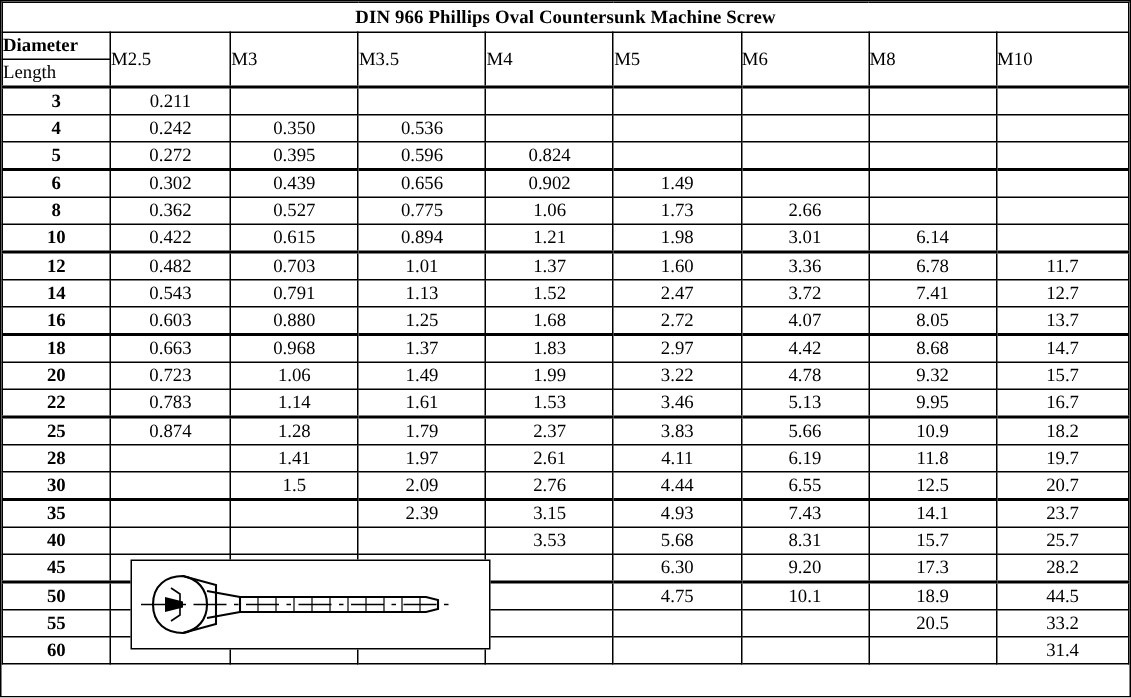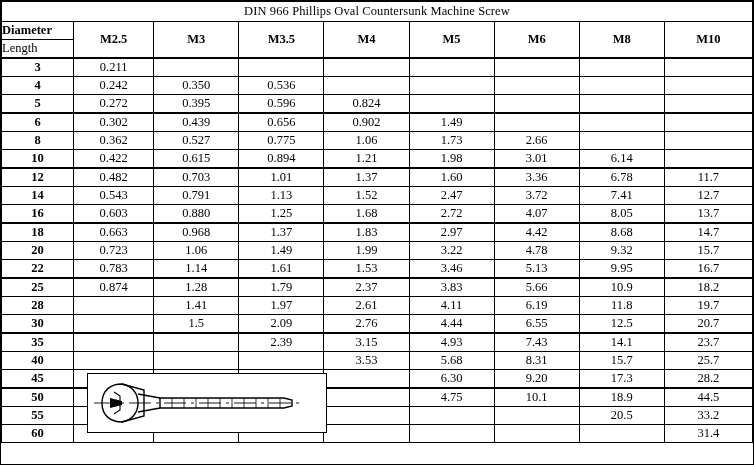--- a/index.html
+++ b/index.html
@@ -24,30 +24,30 @@
   }
   table.grid td, table.grid th {
     border: 1px solid #000;
     padding: 0;
     margin: 0;
     font-size: 12.5px;
     font-family: "Liberation Serif", serif;
   }
   .title-cell {
     text-align: center;
-    font-weight: normal;
+    font-weight: bold;
     font-size: 13.5px;
     height: 19px;
     line-height: 19px;
     background: #ffffff;
     letter-spacing: 0.1px;
   }
   .hdr-cell {
-    text-align: center;
-    font-weight: bold;
+    text-align: left;
+    font-weight: normal;
     font-size: 13.5px;
     height: 17px;
     line-height: 17px;
   }
   .hdr-diameter {
     font-weight: bold;
     font-size: 12.5px;
     height: 17px;
     line-height: 17px;
   }

